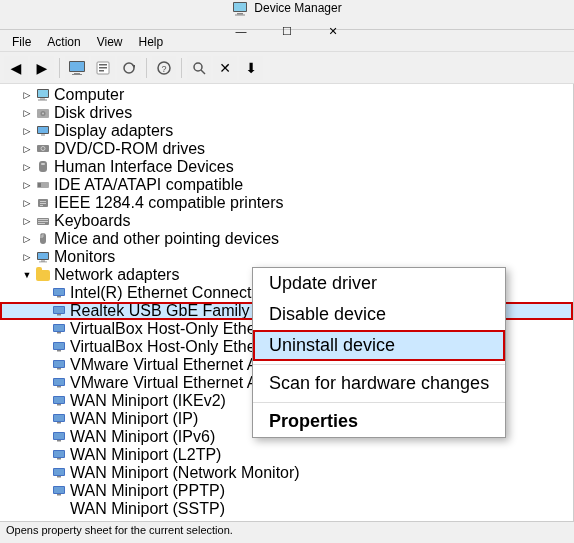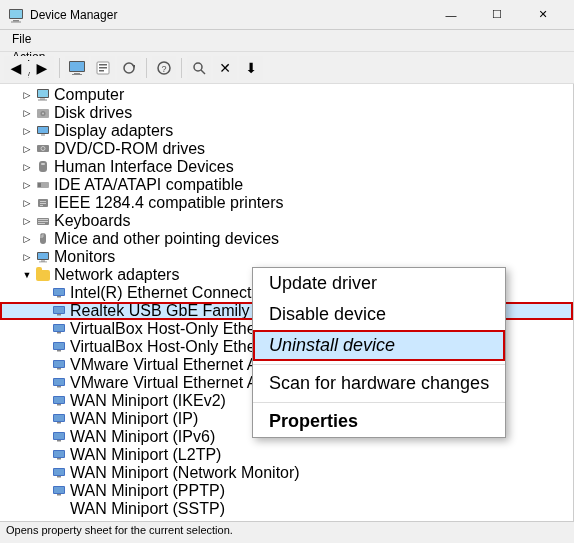--- a/index.html
+++ b/index.html
@@ -15,20 +15,21 @@
 
     
     .title-bar {
       background: #f0f0f0;
       height: 30px;
       display: flex;
       align-items: center;
       padding: 0 8px;
       border-bottom: 1px solid #ccc;
       justify-content: space-between;
+      flex-direction: column;
     }
     .title-bar-left {
       display: flex;
       align-items: center;
       gap: 6px;
     }
     .title-bar-title {
       font-size: 12px;
       font-weight: normal;
     }
@@ -46,24 +47,23 @@
       cursor: pointer;
       background: transparent;
       border: none;
     }
 
     
     .menu-bar {
       background: #f0f0f0;
       height: 22px;
       display: flex;
-      align-items: flex-start;
+      align-items: flex-end;
       padding: 0 4px;
       border-bottom: 1px solid #ddd;
-      flex-direction: column;
     }
     .menu-item {
       padding: 2px 8px;
       font-size: 12px;
       cursor: pointer;
     }
 
     
     .toolbar {
       background: #f0f0f0;
@@ -186,21 +186,20 @@
       padding: 5px 16px;
       font-size: 18px;
       cursor: pointer;
       white-space: nowrap;
     }
     .ctx-item.bold { font-weight: bold; }
     .ctx-item.highlighted {
       background: #cce8ff;
       outline: 2px solid #cc0000;
       outline-offset: -2px;
-      font-style: italic;
     }
     .ctx-separator {
       height: 1px;
       background: #ddd;
       margin: 3px 0;
     }
 
     
     .status-bar {
       height: 16px;

